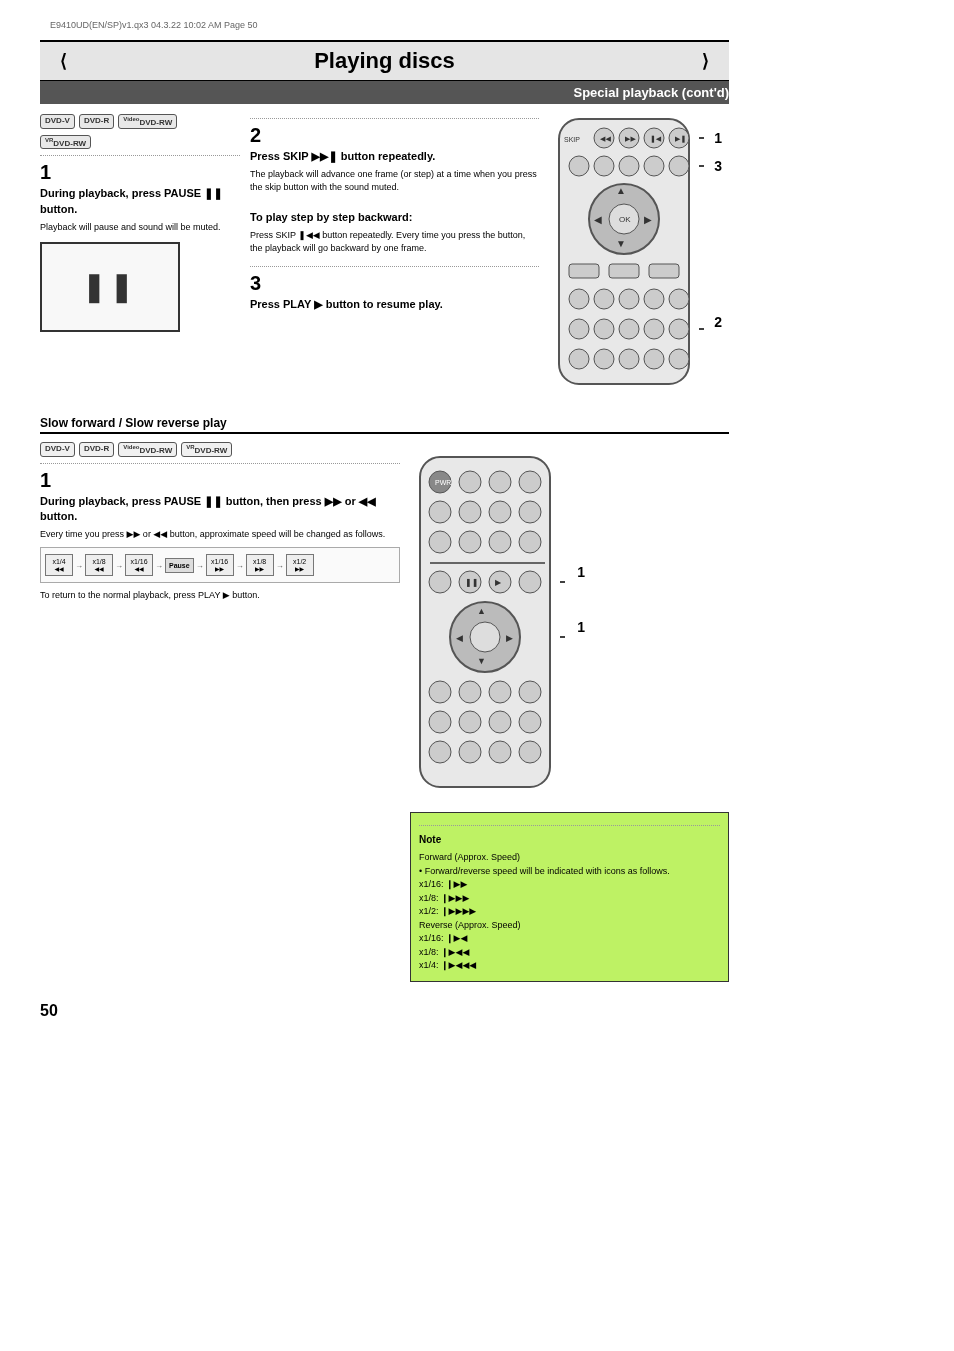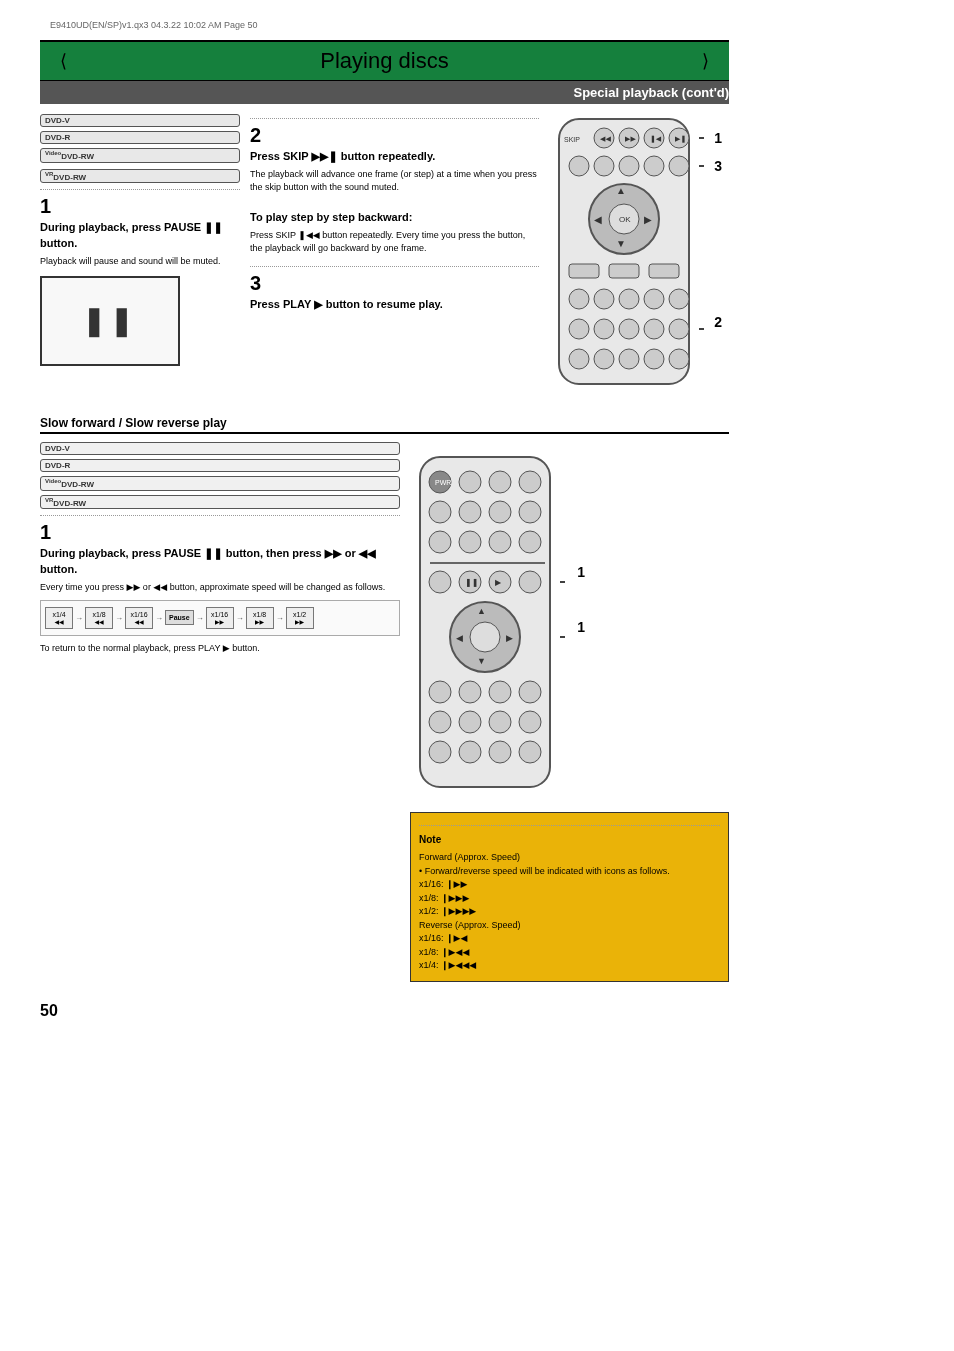--- a/index.html
+++ b/index.html
@@ -23,24 +23,24 @@
     
     .file-info {
       font-size: 9px;
       color: #666;
       margin-bottom: 10px;
       padding-left: 10px;
     }
 
     
     .main-title-bar {
-      background: #15803d;
+      background: #e5e5e5;
       text-align: center;
       font-size: 22px;
-      font-weight: normal;
+      font-weight: bold;
       padding: 6px 0;
       border-top: 2px solid #000;
       border-bottom: 1px solid #000;
       position: relative;
     }
     .main-title-bar::before {
       content: '⟨';
       position: absolute;
       left: 20px;
       top: 50%;
@@ -98,21 +98,20 @@
       width: 180px;
       flex-shrink: 0;
     }
 
     
     .format-badges {
       display: flex;
       flex-wrap: wrap;
       gap: 4px;
       margin-bottom: 6px;
-      flex-direction: column;
     }
 
     .badge {
       border: 1px solid #555;
       border-radius: 3px;
       padding: 1px 4px;
       font-size: 8px;
       font-weight: bold;
       background: #f0f0f0;
       color: #333;
@@ -174,21 +173,21 @@
       color: #555;
     }
 
     
     .note-box {
       border: 1px solid #333;
       padding: 8px;
       font-size: 9px;
       line-height: 1.5;
       margin-top: 8px;
-      background: #eab308;
+      background: #bef264;
     }
     .note-title {
       font-weight: bold;
       font-size: 10px;
       margin-bottom: 4px;
     }
 
     
     .page-number {
       font-size: 16px;

